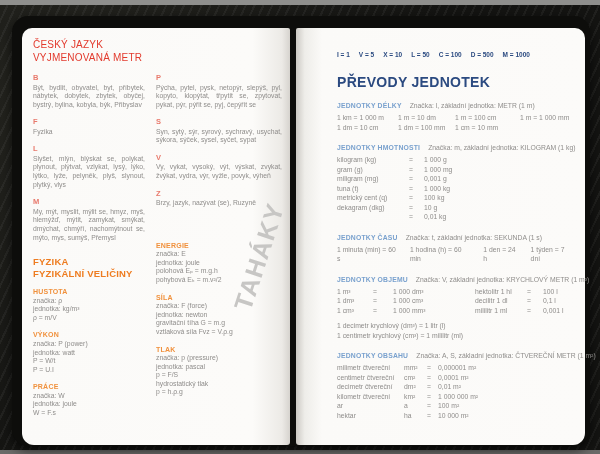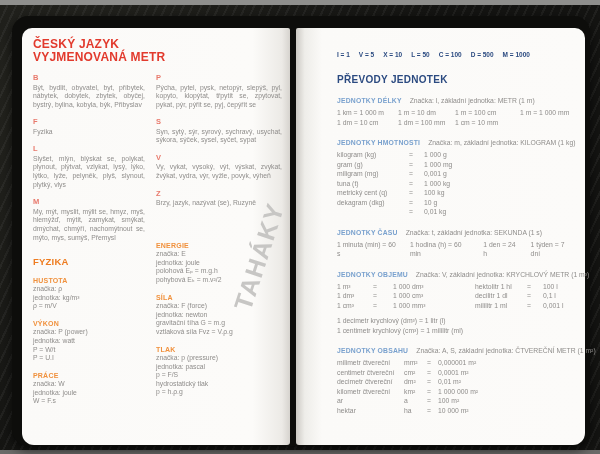--- a/index.html
+++ b/index.html
@@ -31,41 +31,41 @@
     border-radius:10px 2px 3px 12px;
     padding:10px 4px 8px 11px;
   }
   .page-right {
     left:296px; width:289px;
     background:linear-gradient(90deg,#ccc9c4 0%, #eeede9 3%, #fbfaf8 9%, #fcfbf9 100%);
     border-radius:2px 10px 12px 3px;
     padding:12px 10px 8px 41px;
   }
   
-  .red-title   { color:#e23a2d; font-weight:bold; font-size:12px; line-height:13px; letter-spacing:.2px; }
+  .red-title   { color:#e23a2d; font-weight:normal; font-size:10px; line-height:13px; letter-spacing:.2px; }
   .lp-cols { display:flex; gap:11px; margin-top:9px; }
   .lp-col1 { width:112px; }
   .lp-col2 { width:126px; }
   .word-section { margin-bottom:8px; }
   .letter { color:#e8796c; font-weight:bold; font-size:7.5px; margin-bottom:1.5px; }
   .words  { color:#8f8d8b; font-size:6.8px; line-height:8.6px; text-align:justify; }
   .orange-title { color:#ee7c20; font-weight:bold; font-size:9.5px; line-height:11.5px; margin-top:14px; letter-spacing:.2px; }
   .ph-section { margin-top:9px; }
   .ph-label { color:#f0913d; font-weight:bold; font-size:7px; margin-bottom:1.5px; letter-spacing:.2px; }
   .ph-lines { color:#8f8d8b; font-size:6.8px; line-height:8.6px; white-space:pre-line; }
   .physics-col2-wrap { margin-top:34px; }
   .watermark {
     position:absolute; left:170px; top:215px; width:132px; height:26px;
     text-align:center; transform:rotate(-72deg); transform-origin:center;
     font-size:25px; font-weight:bold; color:#c7c6c4; letter-spacing:1.5px;
   }
   
   .blue-title { color:#2b4a80; font-weight:bold; font-size:10.5px; line-height:13px; letter-spacing:.2px; }
   .roman-row { display:flex; gap:9px; margin-top:11px; color:#2b4a80; font-weight:bold; font-size:6.5px; }
-  .convert-title { color:#2b4a80; font-weight:bold; font-size:10px; margin-top:16px; letter-spacing:.3px; }
+  .convert-title { color:#2b4a80; font-weight:bold; font-size:14px; margin-top:16px; letter-spacing:.3px; }
   .unit-section { margin-top:12px; }
   .sec-head { display:flex; gap:8px; align-items:baseline; margin-bottom:4px; }
   .sec-label { color:#79a1ce; font-weight:bold; font-size:6.8px; letter-spacing:.2px; white-space:nowrap; }
   .sec-desc  { color:#8f8d8b; font-size:6.8px; white-space:nowrap; }
   .len-row { display:grid; grid-template-columns:61px 57px 65px auto; color:#8f8d8b; font-size:6.8px; line-height:9.5px; }
   .mass-row { display:grid; grid-template-columns:72px 15px auto; color:#8f8d8b; font-size:6.8px; line-height:9.5px; }
   .time-row { display:flex; gap:10px; color:#8f8d8b; font-size:6.8px; line-height:9.5px; }
   .vol-cols { display:flex; gap:22px; }
   .vol-row-l { display:grid; grid-template-columns:36px 20px 60px; color:#8f8d8b; font-size:6.8px; line-height:9.5px; }
   .vol-row-r { display:grid; grid-template-columns:52px 16px auto; color:#8f8d8b; font-size:6.8px; line-height:9.5px; }
@@ -105,20 +105,21 @@
             <div class="words">Slyšet, mlýn, blýskat se, polykat, plynout, plýtvat, vzlykat, lysý, lýko, lýtko, lyže, pelyněk, plyš, slynout, plytký, vlys</div>
           </div>
 
           <div class="word-section">
             <div class="letter">M</div>
             <div class="words">My, mýt, myslit, mýlit se, hmyz, myš, hlemýžď, mýtit, zamykat, smýkat, dmýchat, chmýří, nachomýtnout se, mýto, mys, sumýš, Přemysl</div>
           </div>
         </div>
       <div class="orange-title">
         <div>FYZIKA</div>
+        <div>FYZIKÁLNÍ VELIČINY</div>
       </div>
       <div>
 
           <div class="ph-section">
             <div class="ph-label">HUSTOTA</div>
             <div class="ph-lines">značka: ρ
 jednotka: kg/m³
 ρ = m/V</div>
           </div>
 

